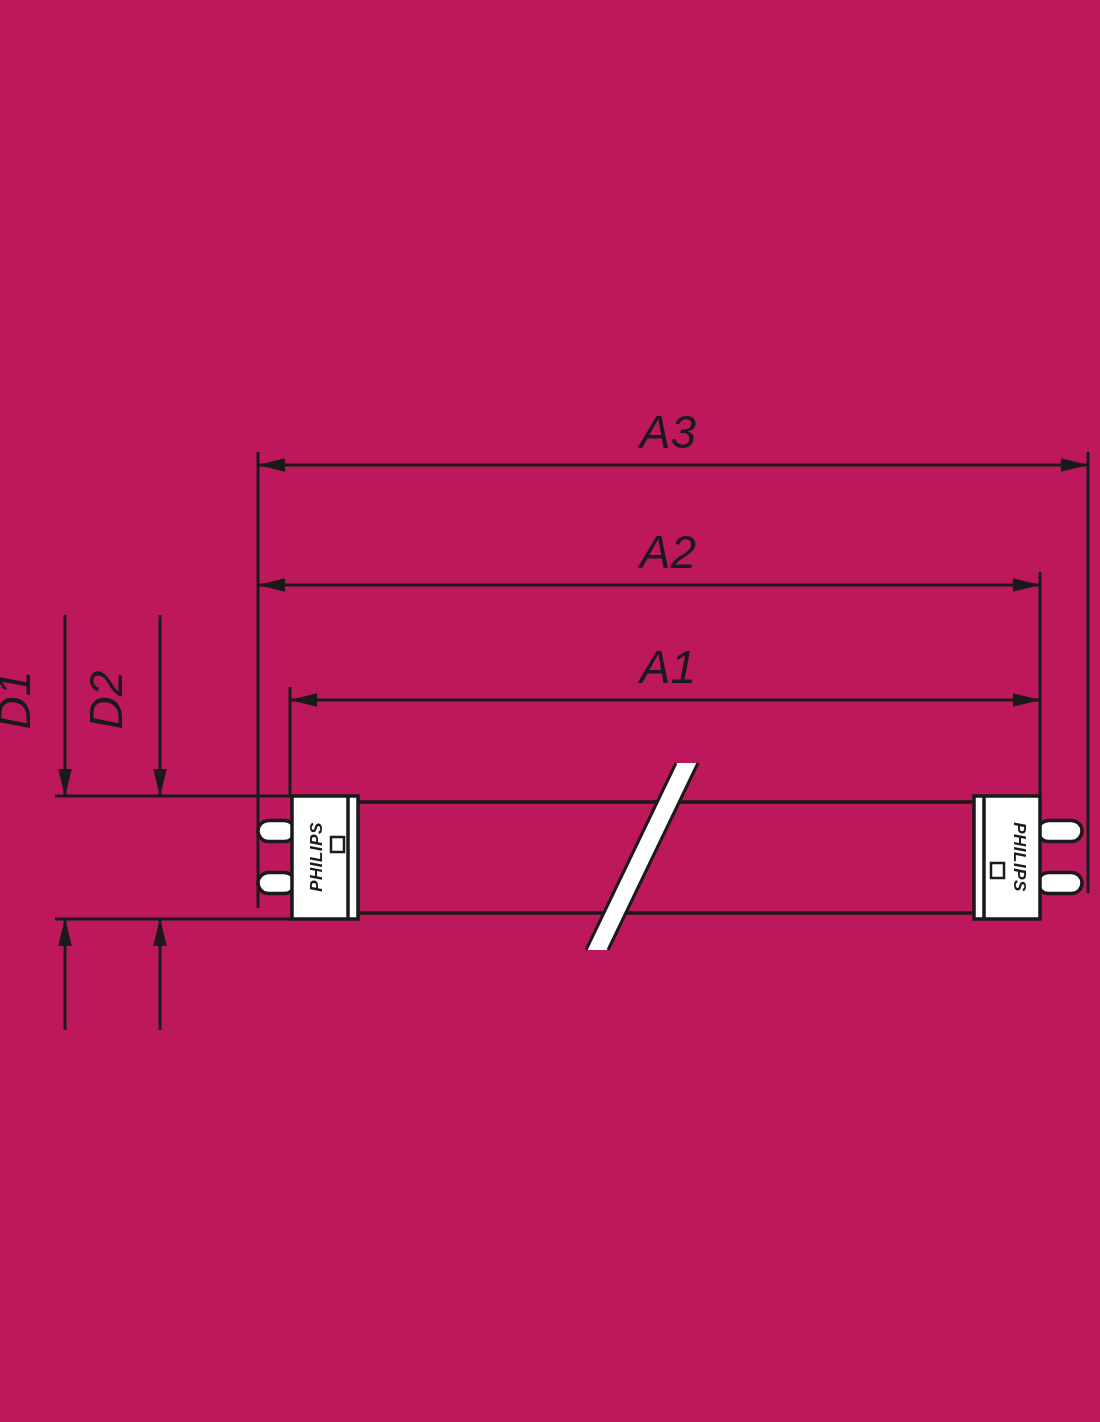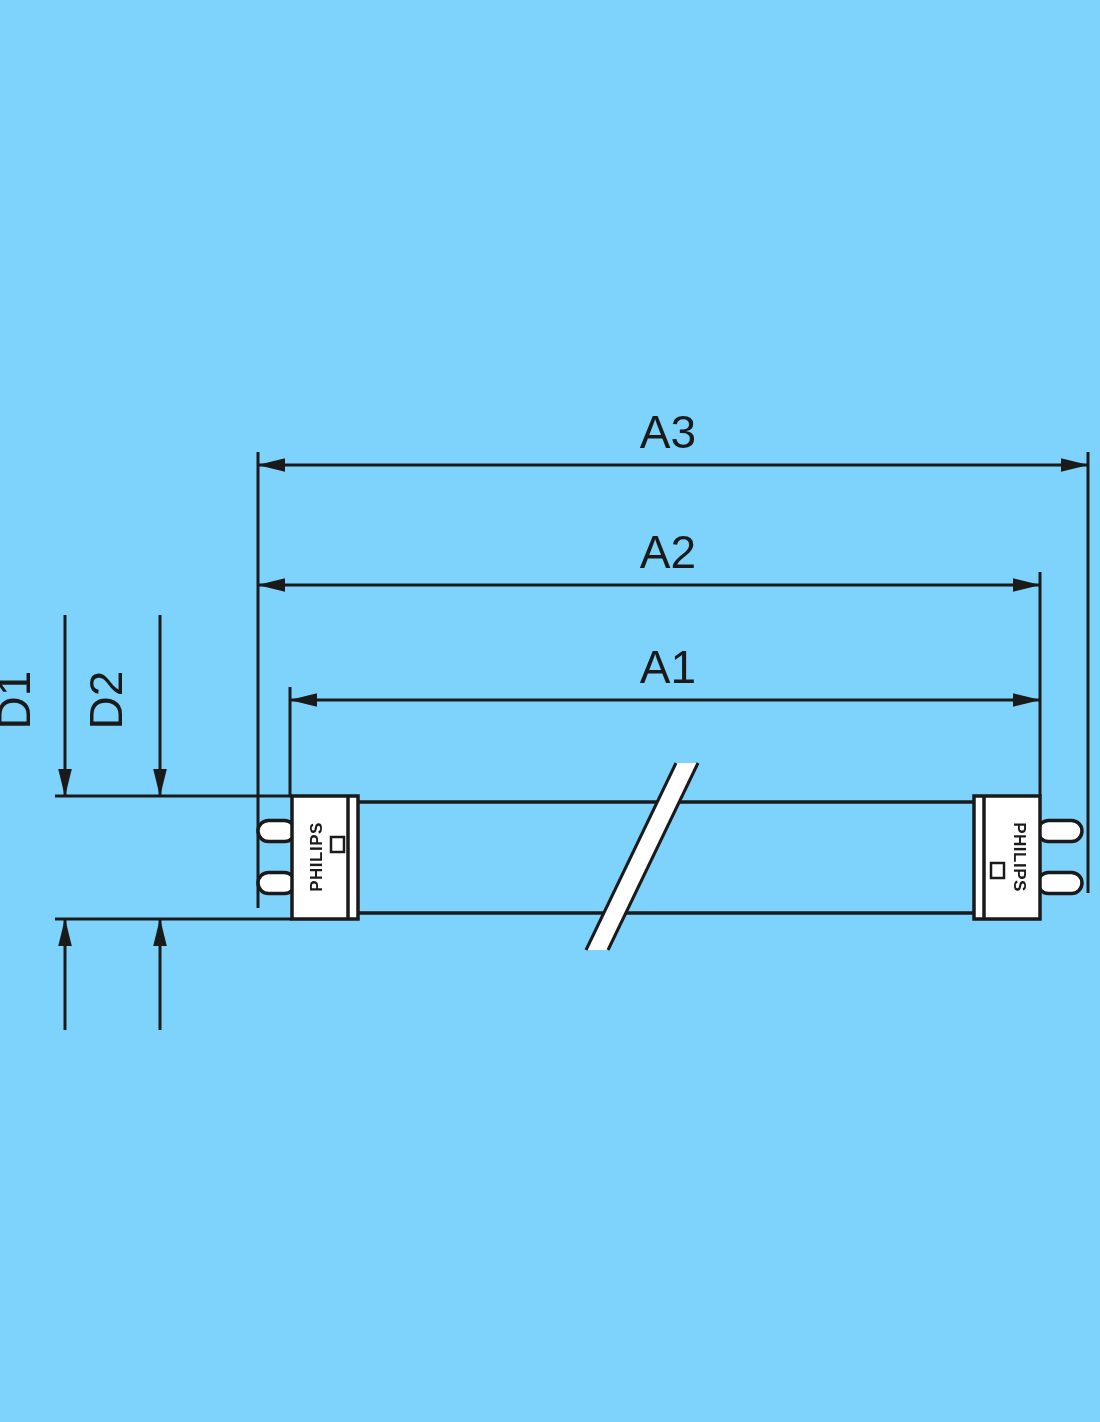--- a/index.html
+++ b/index.html
@@ -5,22 +5,23 @@
   html, body {
     margin: 0;
     padding: 0;
     background: #ffffff;
     font-family: "Liberation Sans", sans-serif;
   }
   .canvas {
     position: relative;
     width: 1100px;
     height: 1422px;
-    background: #7dd3fc;
+    background: #be185d;
     overflow: hidden;
+    font-style: italic;
   }
   svg { display: block; }
   .ln {
     stroke: #1a1a1a;
     stroke-width: 3;
     fill: none;
     stroke-linecap: butt;
   }
   .ln-thick {
     stroke: #1a1a1a;

